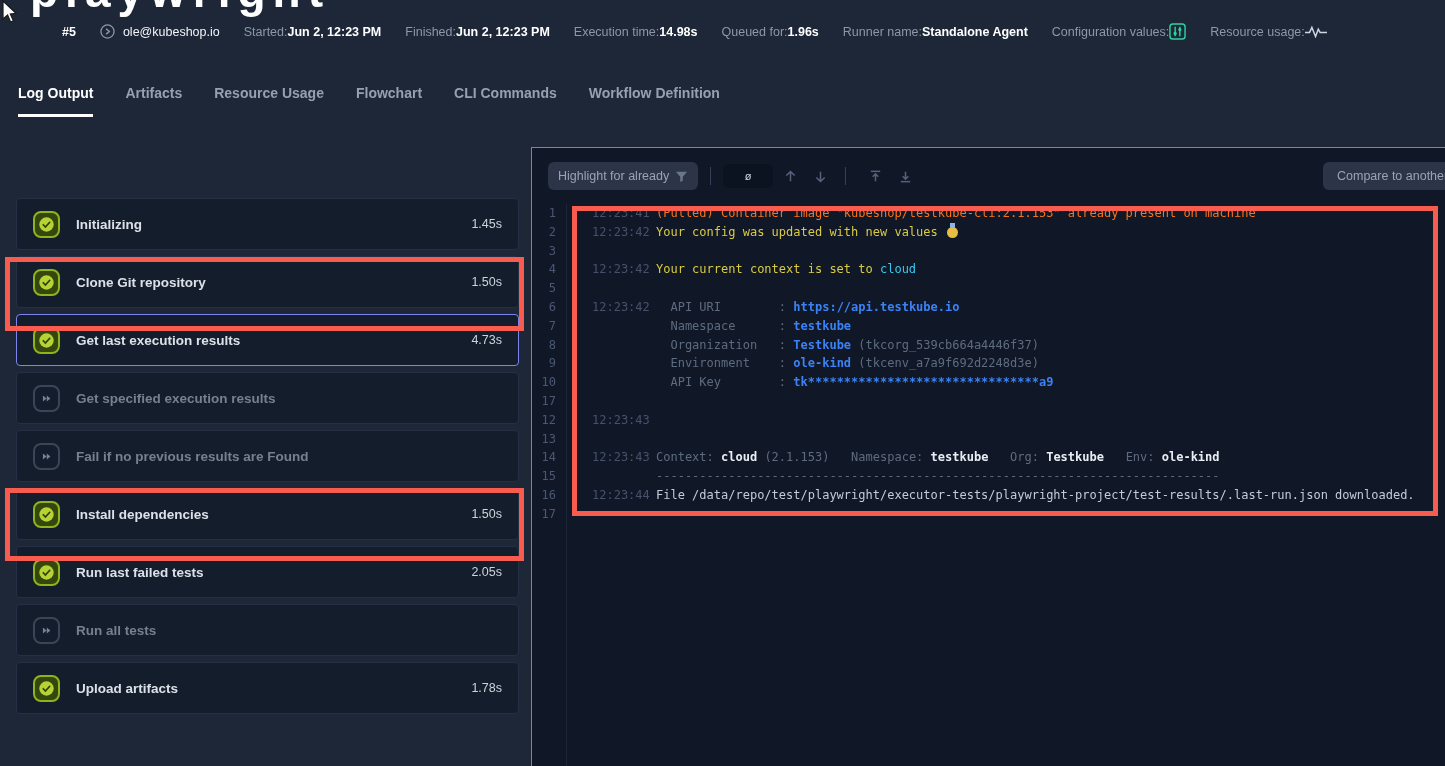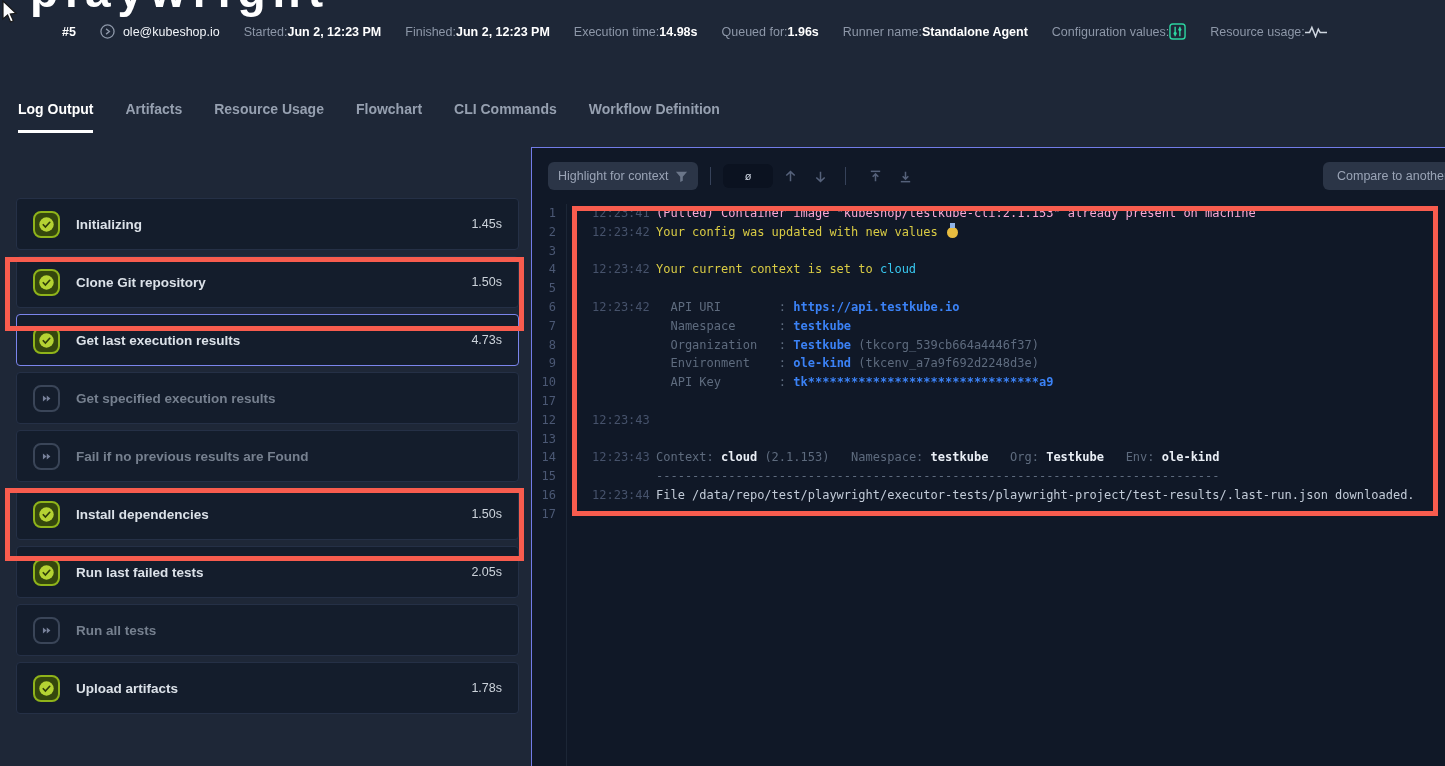--- a/index.html
+++ b/index.html
@@ -30,21 +30,21 @@
   .meta-run { font-weight:700; color:#ffffff; }
   .meta-user { display:flex; align-items:center; gap:8px; color:#f2f5f9; }
   .meta-pair { display:flex; align-items:center; gap:0; }
   .meta-pair .lbl { color:#8d97a8; }
   .meta-pair .val { color:#ffffff; font-weight:700; }
   .meta-pair .ic { display:flex; align-items:center; }
 
   
   .tabs {
     position:absolute; top:85px; left:18px;
-    display:flex; gap:32px; font-size:14px; font-weight:600;margin-top:16px;
+    display:flex; gap:32px; font-size:14px; font-weight:600;
   }
   .tab { color:#96a0b0; padding-bottom:13px; cursor:pointer; }
   .tab.active { color:#ffffff; border-bottom:3px solid #ffffff; }
 
   
   .sidebar { position:absolute; top:150px; left:16px; width:503px;margin-top:48px; }
   .step {
     height:52px; margin-bottom:6px;
     background:#141d2c; border:1px solid #253046; border-radius:4px;
     display:flex; align-items:center; padding:0 16px; cursor:pointer;
@@ -100,21 +100,21 @@
     font-family:"DejaVu Sans Mono", monospace; font-size:12px;
   }
   .log-line {
     position:relative; height:18.8px; line-height:18.8px;
     white-space:pre; padding-left:124px;
   }
   .ln-num { position:absolute; left:4px; width:20px; text-align:right; color:#4b5874; }
   .ln-ts  { position:absolute; left:60px; color:#46526b; }
   .gutter-border { position:absolute; top:56px; bottom:0; left:34px; width:1px; background:#1c2636; }
 
-  .c-dim   { color:#f9a8d4;text-align:center; }
+  .c-dim   { color:#f97316;text-align:center; }
   .c-yellow{ color:#d9cb44; }
   .c-cyan  { color:#38c8f0; }
   .c-blue  { color:#3b82f6; }
   .c-gray  { color:#5e6b7e; }
   .c-light { color:#c2cbd8; }
   .c-white { color:#e9eef5; }
   .b { font-weight:bold; }
 
   .medal-icon {
     position:relative; display:inline-block; vertical-align:middle;
@@ -290,21 +290,21 @@
         </svg>
       </span>
       <span class="step-label">Upload artifacts</span>
       <span class="step-duration">1.78s</span>
     </div>
   </div>
 
 <div class="log-panel">
   <div class="log-toolbar">
     <div class="kw-select">
-      <span>Highlight for context</span>
+      <span>Highlight for already</span>
       <span style="display:flex;">
         <svg width="13" height="13" viewBox="0 0 14 14">
             <path d="M1 2 h12 l-4.6 5.2 v4.3 l-2.8 1.3 v-5.6 Z" fill="#6b7689"></path>
           </svg>
       </span>
     </div>
     <div class="tb-sep"></div>
     <div class="count-pill">
       <span>ø</span>
     </div>

